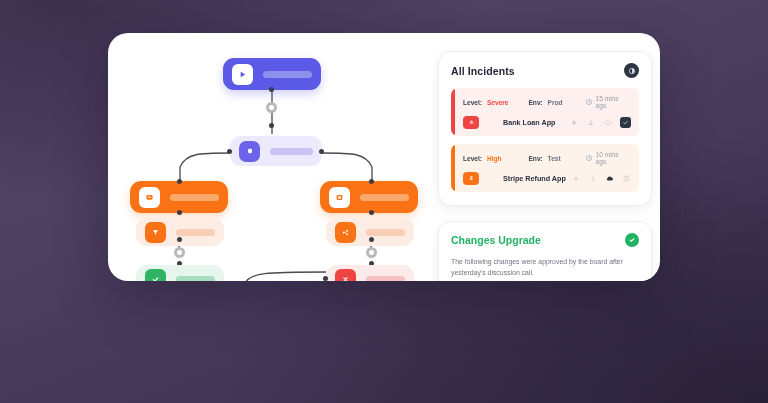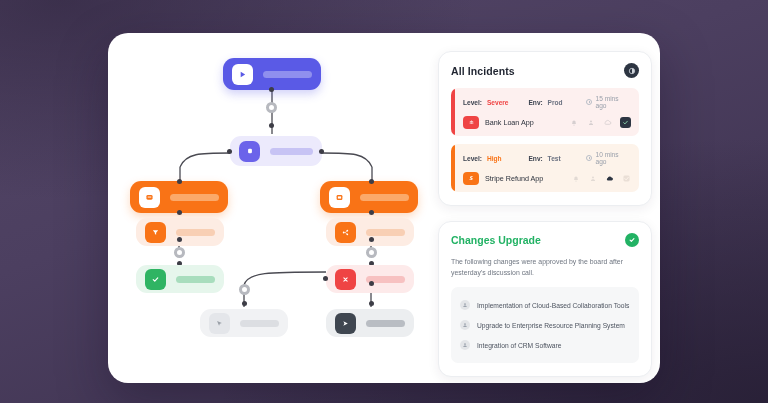--- a/index.html
+++ b/index.html
@@ -15,21 +15,21 @@
   #bg-vignette {
     position: absolute; inset: 0;
     background:
       radial-gradient(120% 110% at 8% 0%, rgba(40,30,55,0.55) 0%, rgba(40,30,55,0.0) 45%),
       radial-gradient(130% 120% at 100% 100%, rgba(38,30,52,0.85) 0%, rgba(38,30,52,0.0) 55%),
       linear-gradient(160deg, #534666 0%, #4c3f60 40%, #3a2f4b 100%);
   }
   #app-window {
     position: absolute;
     left: 108px; top: 33px;
-    width: 552px; height: 350px;
+    width: 552px; height: 248px;
     background: #ffffff;
     border-radius: 20px;
     box-shadow: 0 18px 50px rgba(20,12,35,0.35);
     overflow: hidden;
   }
 
   
   #flow-canvas {
     position: absolute;
     left: 0; top: 0;
@@ -174,21 +174,21 @@
 
   .inc-row { display: flex; align-items: center; }
   .app-chip {
     width: 16px; height: 13px; border-radius: 4px;
     display: flex; align-items: center; justify-content: center;
     flex: 0 0 auto;
   }
   .app-chip.sev { background: #ef4444; }
   .app-chip.high { background: #f97316; }
   .app-name {
-    font-size: 7.2px; color: #2b313c; margin-left: 6px; font-weight: normal;
+    font-size: 7.2px; color: #2b313c; margin-left: 24px; font-weight: bold;
     white-space: nowrap;
   }
   .inc-actions { margin-left: auto; display: flex; align-items: center; gap: 8px; }
   .act { width: 9px; height: 9px; display: flex; align-items: center; justify-content: center; }
   .act.active {
     width: 11px; height: 11px; border-radius: 3px; background: #2d3542;
   }
 
   
   .ok-title { font-size: 10.5px; font-weight: bold; color: #22b264; }

